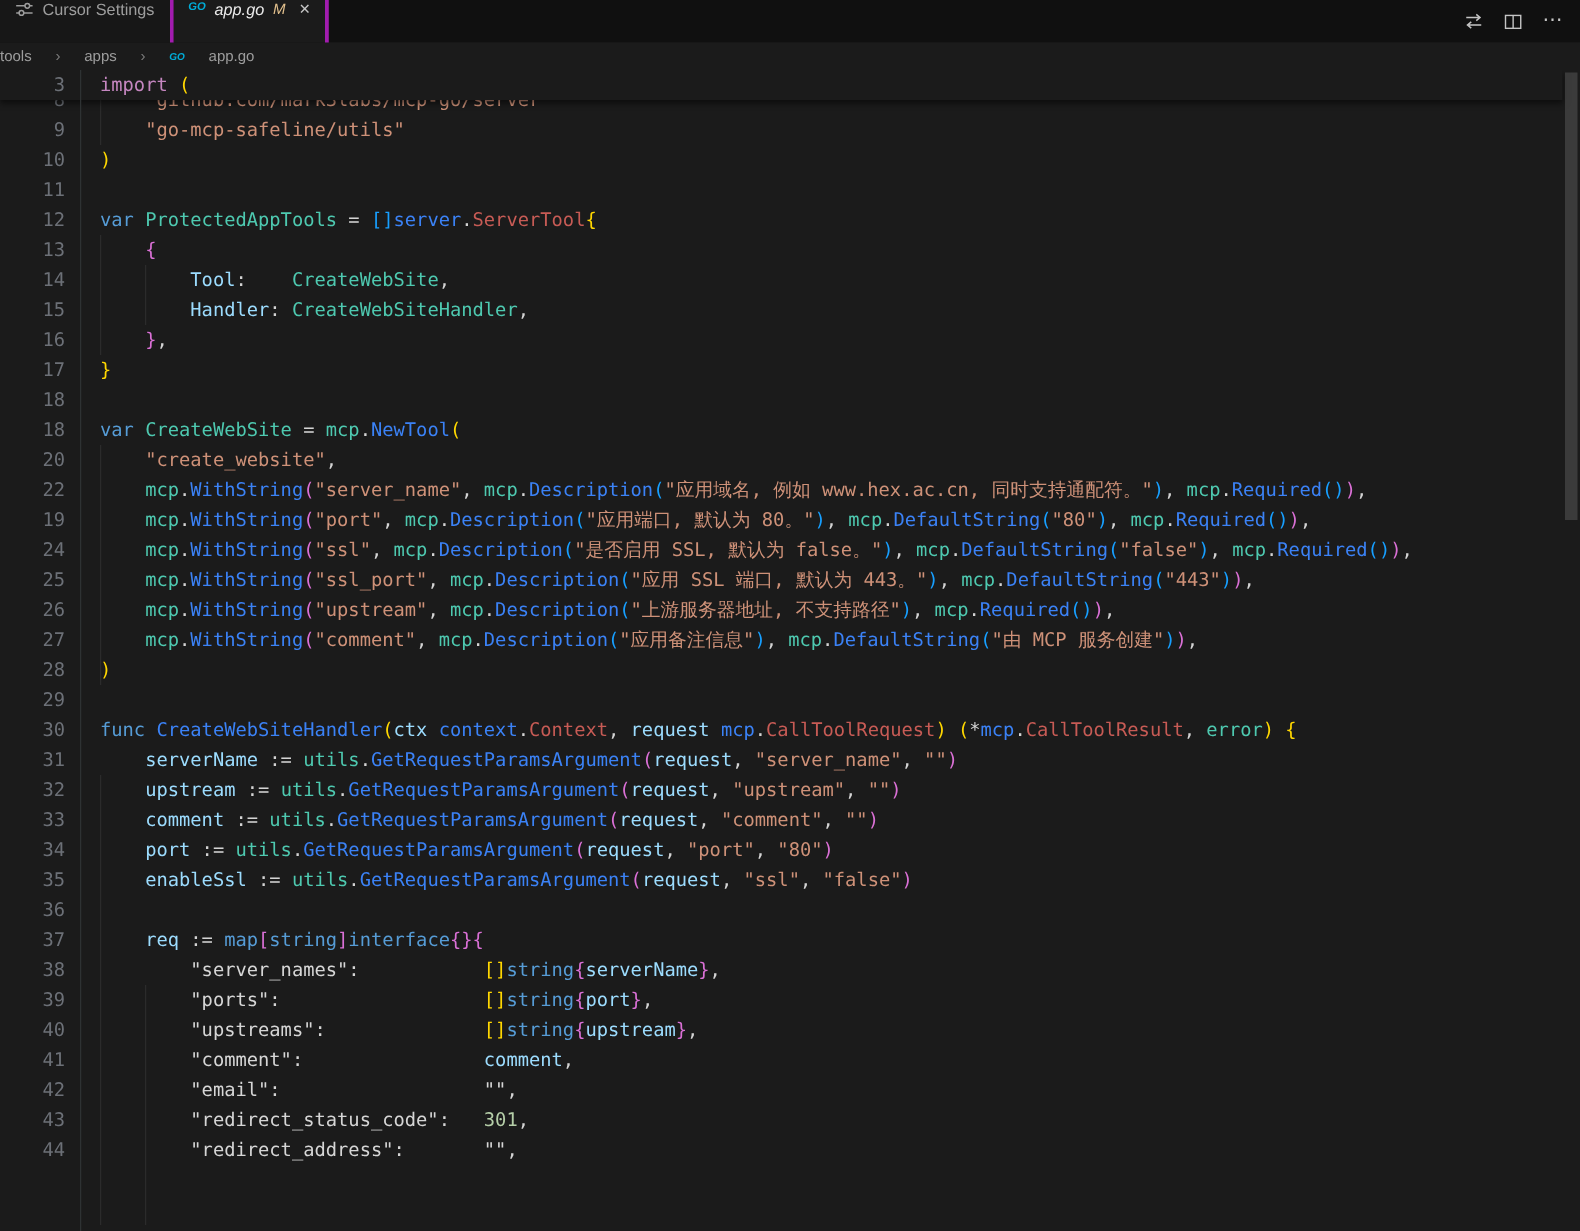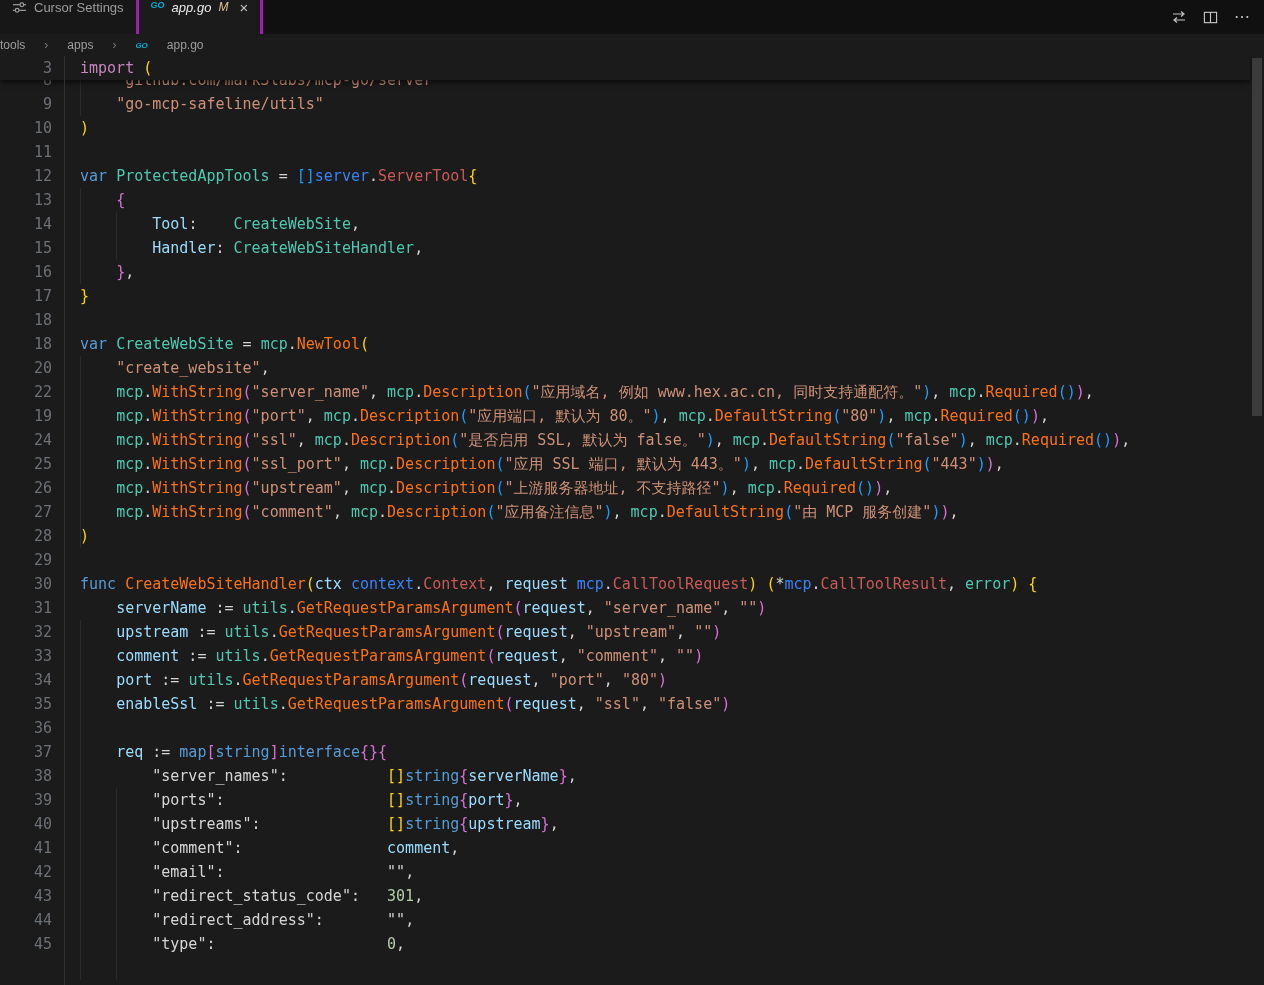--- a/index.html
+++ b/index.html
@@ -36,21 +36,21 @@
   .lc { padding-left:28px; white-space:pre; color:#d4d4d4; }
   .sticky { position:absolute; top:0; left:0; right:14px; height:24px; background:#1b1b1b;
             z-index:3; box-shadow:0 3px 5px rgba(0,0,0,0.55); display:flex;
             font-family:"DejaVu Sans Mono", monospace; font-size:15px; line-height:24px; }
   .indent-guide { position:absolute; width:1px; background:rgba(255,255,255,0.07); z-index:0; }
 
   
   .t-kw   { color:#569cd6; }
   .t-ctrl { color:#c586c0; }
   .t-typ  { color:#4ec9b0;text-align:center; }
-  .t-fn   { color:#f97316; }
+  .t-fn   { color:#3b82f6; }
   .t-str  { color:#ce9178; }
   .t-num  { color:#b5cea8;text-align:right; }
   .t-var  { color:#9cdcfe; }
   .t-pun  { color:#d4d4d4; }
   .t-key  { color:#d6d6d6; }
   .t-err  { color:#c75b55; }
   .t-errd { color:#3b82f6; }
   .t-b1   { color:#ffd700; }
   .t-b2   { color:#da70d6; }
   .t-b3   { color:#179fff; }
@@ -253,24 +253,20 @@
         <span class="lc"><span class="t-pun">        </span><span class="t-key">"email":</span><span class="t-pun">                  </span><span class="t-key">""</span><span class="t-pun">,</span></span>
       </div>
       <div class="code-row">
         <span class="ln">43</span>
         <span class="lc"><span class="t-pun">        </span><span class="t-key">"redirect_status_code":</span><span class="t-pun">   </span><span class="t-num">301</span><span class="t-pun">,</span></span>
       </div>
       <div class="code-row">
         <span class="ln">44</span>
         <span class="lc"><span class="t-pun">        </span><span class="t-key">"redirect_address":</span><span class="t-pun">       </span><span class="t-key">""</span><span class="t-pun">,</span></span>
       </div>
-      <div class="code-row">
-        <span class="ln">45</span>
-        <span class="lc"><span class="t-pun">        </span><span class="t-key">"type":</span><span class="t-pun">                   </span><span class="t-num">0</span><span class="t-pun">,</span></span>
-      </div>
     </div>
   <div class="sticky">
       <span class="ln">3</span>
       <span class="lc"><span class="t-ctrl">import </span><span class="t-b1">(</span></span>
     </div>
   <div class="gutter-divider"></div>
   <div class="scrollbar">
     <div class="scroll-thumb"></div>
   </div>
 </div>

